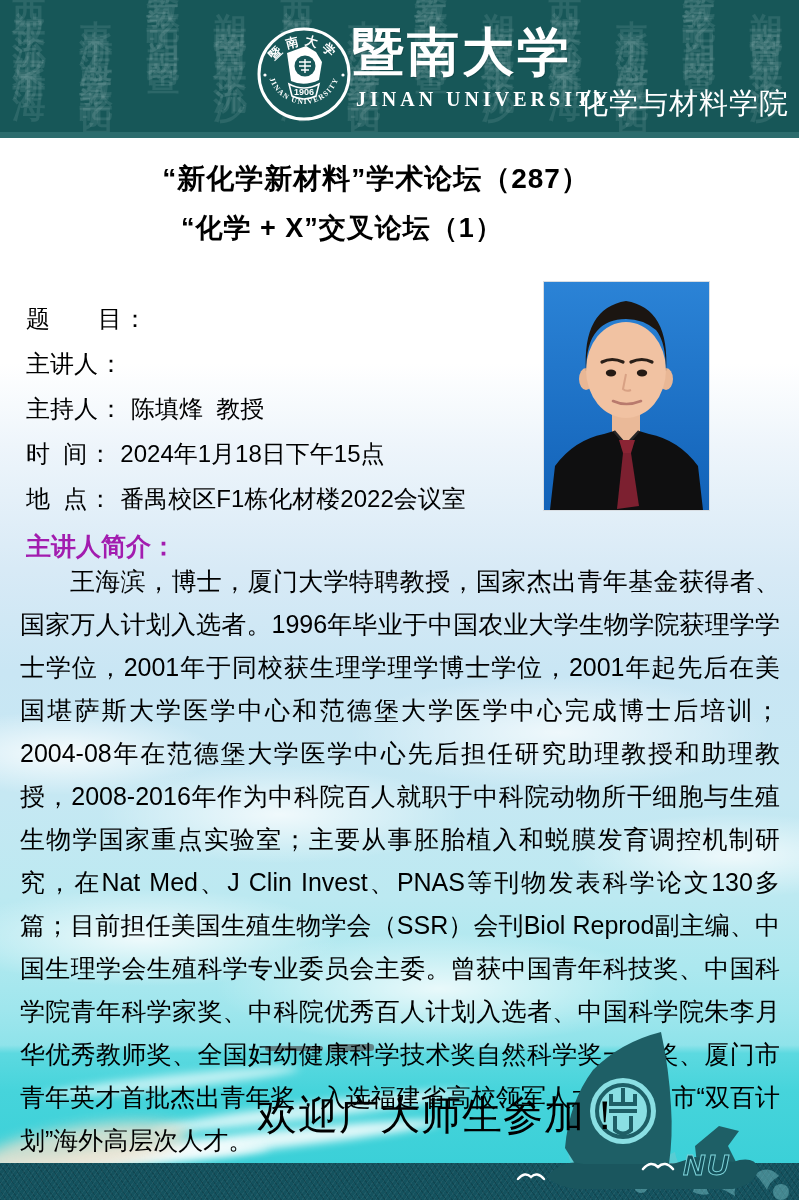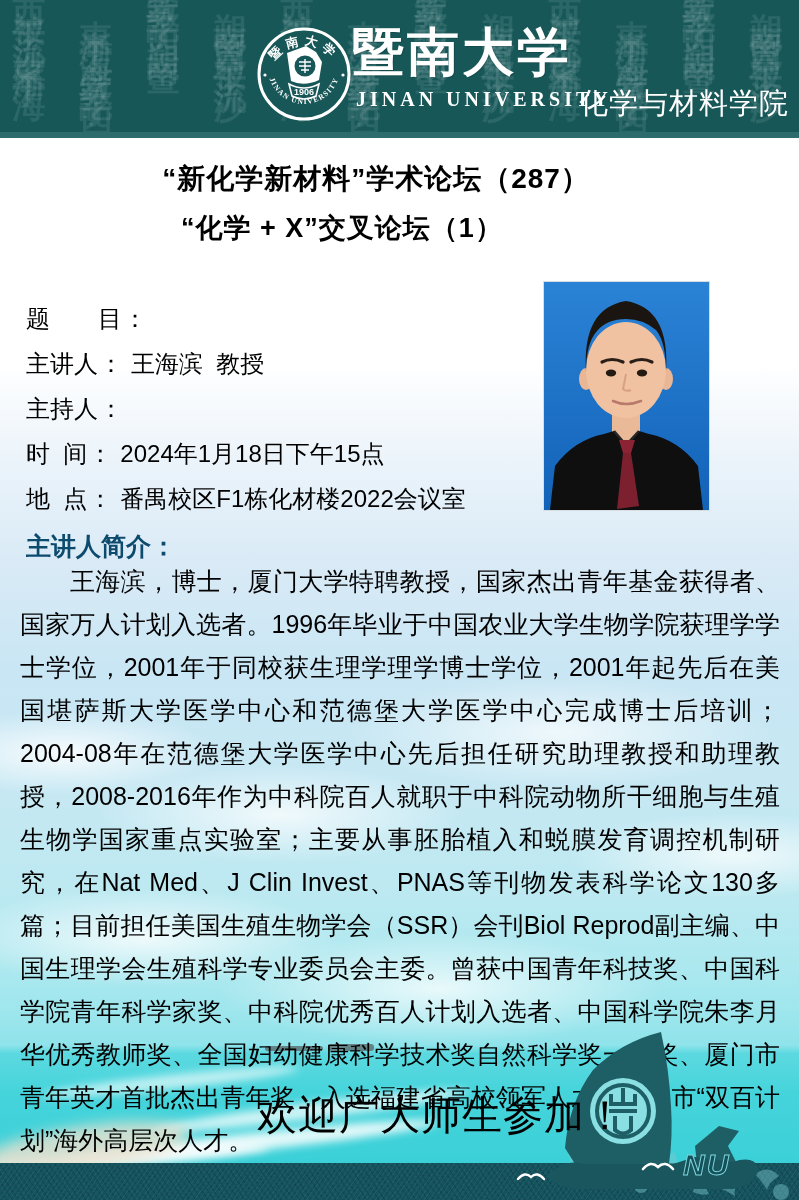--- a/index.html
+++ b/index.html
@@ -46,21 +46,21 @@
   .info{position:absolute;left:26px;top:296px;}
   .info-row{height:45px;display:flex;align-items:center;font-size:24px;font-weight:normal;color:#000;}
   .info-label{white-space:pre;}
   .info-colon{margin-left:1px;}
   .info-value{white-space:pre;margin-left:8px;}
 
   
   .photo{position:absolute;left:543px;top:281px;border:1px solid #d8dde2;}
 
   
-  .bio-heading{position:absolute;left:26px;top:530px;font-size:25px;font-weight:bold;color:#0c4a6e;}
+  .bio-heading{position:absolute;left:26px;top:530px;font-size:25px;font-weight:bold;color:#a21caf;}
   .bio{position:absolute;left:20px;top:560px;width:760px;font-size:25px;color:#000;
        line-height:43px;text-align:justify;text-justify:inter-ideograph;text-indent:50px;}
   .bio .b{font-weight:normal;}
 
   
   .welcome{position:absolute;left:257px;top:1088px;font-size:40px;font-weight:normal;color:#000;letter-spacing:1px;}
   .footer{position:absolute;left:0;top:1163px;width:799px;height:37px;background:#14525e;
           background-image:repeating-linear-gradient(125deg, rgba(255,255,255,0.05) 0 1px, transparent 1px 4px),
                            repeating-linear-gradient(55deg, rgba(0,0,0,0.14) 0 1px, transparent 1px 5px);}
   .boat{position:absolute;left:545px;top:1028px;}
@@ -128,25 +128,25 @@
   <div class="title2">“化学 + X”交叉论坛（1）</div>
 
   <div class="info" id="info-rows">
       <div class="info-row">
         <span class="info-label">题　　目</span>
         <span class="info-colon">：</span>
       </div>
       <div class="info-row">
         <span class="info-label">主讲人</span>
         <span class="info-colon">：</span>
-        <span class="info-value">王海滨  教授</span>
       </div>
       <div class="info-row">
         <span class="info-label">主持人</span>
         <span class="info-colon">：</span>
+        <span class="info-value">陈填烽  教授</span>
       </div>
       <div class="info-row">
         <span class="info-label">时  间</span>
         <span class="info-colon">：</span>
         <span class="info-value">2024年1月18日下午15点</span>
       </div>
       <div class="info-row">
         <span class="info-label">地  点</span>
         <span class="info-colon">：</span>
         <span class="info-value">番禺校区F1栋化材楼2022会议室</span>

